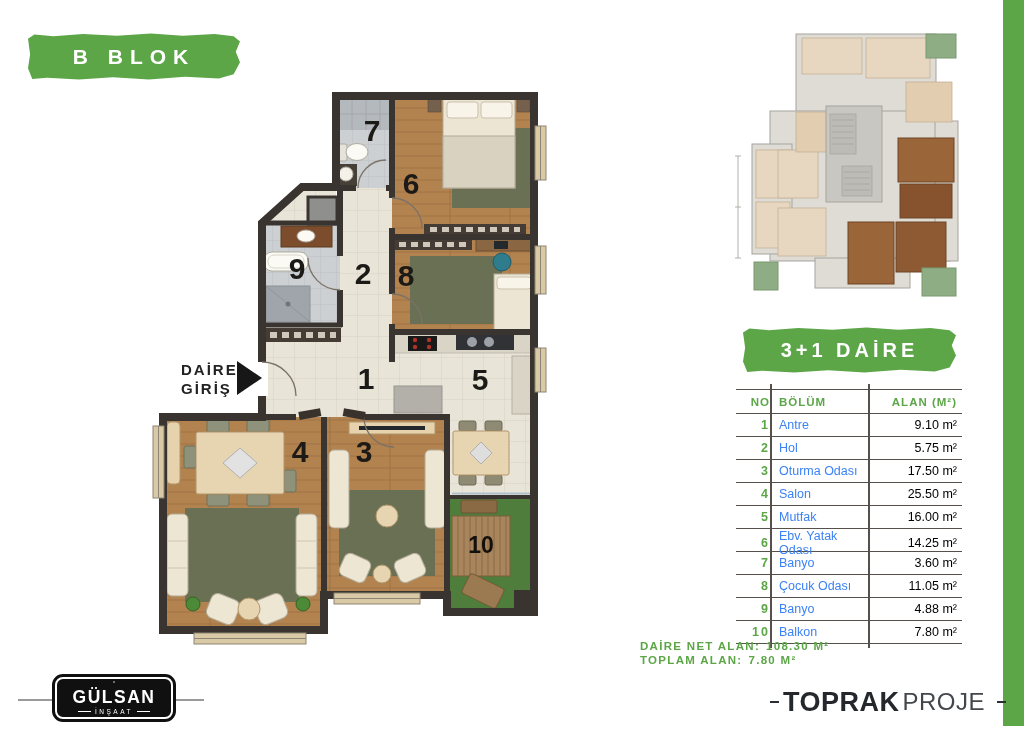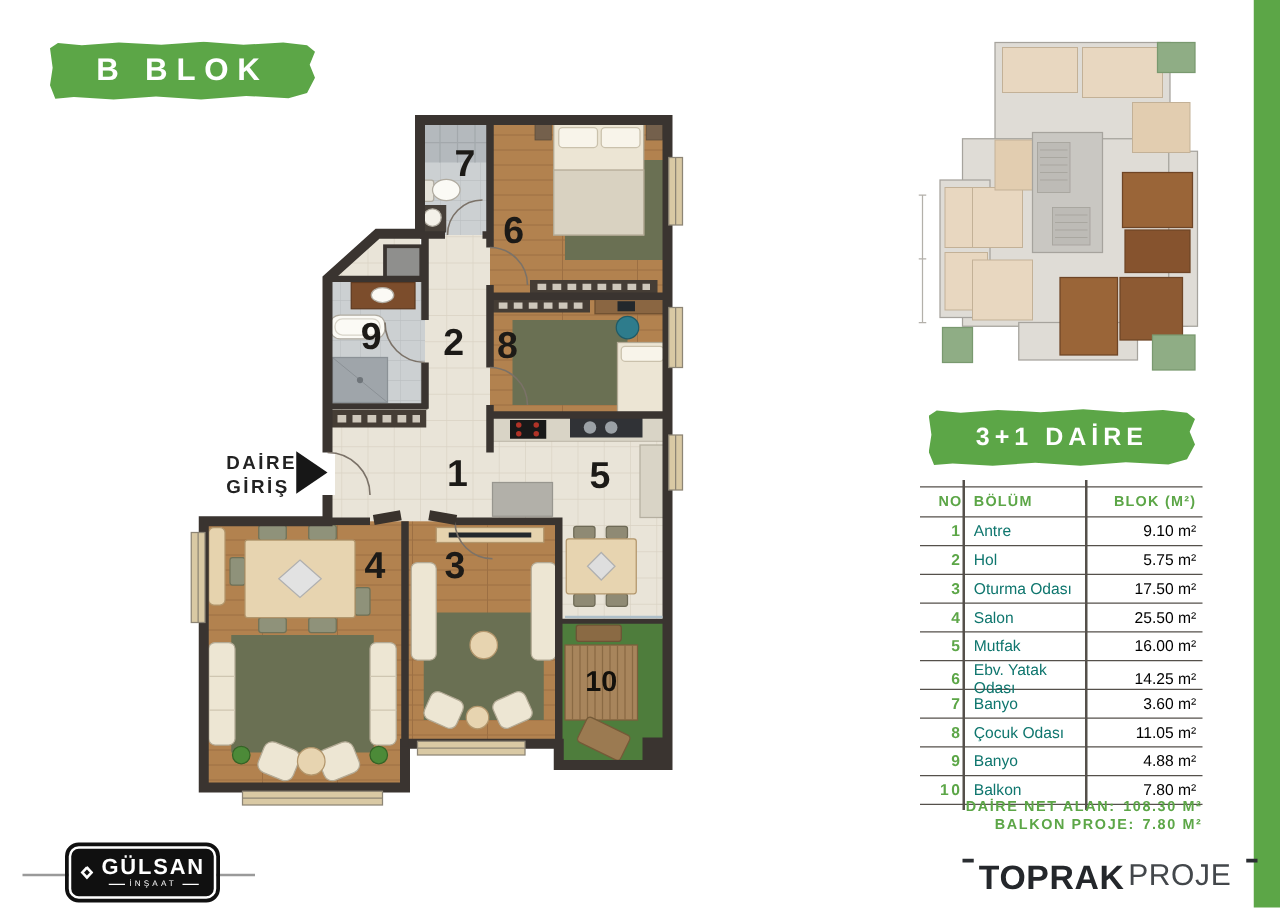--- a/index.html
+++ b/index.html
@@ -4,51 +4,51 @@
 <style>
   html,body{margin:0;padding:0;}
   body{width:1024px;height:731px;position:relative;background:#ffffff;
        font-family:"Liberation Sans",sans-serif;overflow:hidden;}
   .abs{position:absolute;}
 
   
   .paint-label{position:absolute;background:#5ca647;color:#fff;font-weight:bold;
     display:flex;align-items:center;justify-content:center;
     clip-path:polygon(0% 12%,3% 3%,12% 7%,26% 2%,42% 6%,58% 1%,73% 6%,88% 2%,97% 7%,100% 18%,98% 40%,100% 62%,97% 88%,90% 97%,74% 93%,57% 99%,40% 94%,24% 99%,9% 95%,2% 98%,0% 75%,1% 45%);}
-  .lbl-blok{left:40px;top:33px;width:212px;height:47px;font-size:25px;letter-spacing:7px;}
+  .lbl-blok{left:28px;top:33px;width:212px;height:47px;font-size:21px;letter-spacing:7px;}
   .lbl-unit{left:743px;top:327px;width:213px;height:46px;font-size:20px;letter-spacing:4px;}
 
   
   .area-table{position:absolute;left:736px;top:389px;width:226px;}
   .t-vrule{position:absolute;top:-5px;bottom:-4px;width:1.5px;background:#55504b;}
   .t-row{display:grid;grid-template-columns:34px 98px 94px;height:22px;align-items:center;
          border-bottom:1.2px solid #55504b;font-size:12.5px;}
   .t-row.hdr{height:23px;border-top:1.2px solid #55504b;}
   .c-no{text-align:right;color:#5ca647;font-weight:bold;letter-spacing:2px;font-size:12.5px;}
-  .c-sec{padding-left:9px;color:#0f766e;}
+  .c-sec{padding-left:9px;color:#3b82f6;}
   .c-area{text-align:right;padding-right:5px;color:#000000;}
   .hdr .c-no,.hdr .c-sec,.hdr .c-area{color:#5ca647;font-weight:bold;font-size:11.5px;letter-spacing:1px;}
 
   
-  .summary{position:absolute;left:640px;top:639px;width:322px;text-align:right;color:#5ca647;
+  .summary{position:absolute;left:640px;top:639px;width:322px;text-align:left;color:#5ca647;
            font-weight:bold;font-size:11.5px;letter-spacing:1.3px;line-height:14px;}
   .sum-line span+span{margin-left:6px;}
 
   .green-bar{position:absolute;left:1003px;top:0;width:21px;height:726px;background:#5ca647;}
 
   
   .gulsan-line{position:absolute;left:18px;top:699px;width:186px;height:1.5px;background:#9a9a9a;}
   .gulsan{position:absolute;left:55px;top:677px;width:118px;height:42px;background:#101010;
           border:2px solid #fff;outline:3px solid #101010;border-radius:8px;
-          display:flex;align-items:center;padding:2px 7px;gap:6px;box-sizing:border-box;}
+          display:flex;align-items:center;padding:2px 7px;gap:6px;box-sizing:border-box;flex-direction:column;}
   .gulsan-col{display:flex;flex-direction:column;align-items:center;line-height:1;}
   .gulsan-name{color:#fff;font-weight:bold;font-size:17.5px;letter-spacing:1.5px;}
   .gulsan-sub{color:#fff;font-size:6.5px;letter-spacing:2.5px;display:flex;align-items:center;gap:4px;margin-top:2px;}
   .wdash{width:13px;height:1px;background:#fff;display:inline-block;}
-  .toprak{position:absolute;left:770px;top:687px;width:240px;height:30px;display:flex;align-items:flex-start;}
+  .toprak{position:absolute;left:770px;top:687px;width:240px;height:30px;display:flex;align-items:center;}
   .tp-dash{width:9px;height:2.5px;background:#2b2e32;display:inline-block;}
   .tp-name{font-size:27px;font-weight:bold;color:#24272b;letter-spacing:0.5px;margin:0 3px 0 4px;}
   .tp-sub{font-size:24px;font-weight:normal;color:#43474b;letter-spacing:0.5px;margin-right:12px;}
 
   
   .rn{font-family:"Liberation Sans",sans-serif;font-weight:bold;font-size:30px;fill:#1c1a17;text-anchor:middle;}
   .rn-sm{font-family:"Liberation Sans",sans-serif;font-weight:bold;font-size:23px;fill:#14110c;text-anchor:middle;}
   .entry-t{font-family:"Liberation Sans",sans-serif;font-weight:bold;font-size:15px;letter-spacing:2px;fill:#222;}
 </style>
 </head>
@@ -305,21 +305,21 @@
   <path d="M8,130V232M5,130H11M5,181H11M5,232H11" stroke="#b3b0aa" stroke-width="1" fill="none"></path>
 </svg>
 
 <div class="area-table">
   <div class="t-vrule" style="left:34px;"></div>
   <div class="t-vrule" style="left:132px;"></div>
 
   <div class="t-row hdr">
     <div class="c-no">NO</div>
     <div class="c-sec">BÖLÜM</div>
-    <div class="c-area">BLOK (M²)</div>
+    <div class="c-area">ALAN (M²)</div>
   </div>
 
   <div class="t-row">
     <div class="c-no">1</div>
     <div class="c-sec">Antre</div>
     <div class="c-area">9.10 m²</div>
   </div>
   <div class="t-row">
     <div class="c-no">2</div>
     <div class="c-sec">Hol</div>
@@ -365,21 +365,21 @@
     <div class="c-sec">Balkon</div>
     <div class="c-area">7.80 m²</div>
   </div>
 </div>
 
 <div class="summary">
   <div class="sum-line">
     <span>DAİRE NET ALAN:</span><span>108.30 M²</span>
   </div>
   <div class="sum-line">
-    <span>BALKON PROJE:</span><span>7.80 M²</span>
+    <span>TOPLAM ALAN:</span><span>7.80 M²</span>
   </div>
 </div>
 
 <div class="gulsan-line"></div>
 <div class="gulsan">
   <svg width="22" height="26" viewBox="0 0 24 26">
     <path d="M12 1 L23 13 L12 25 L1 13 Z" fill="#ffffff"></path>
     <path d="M12 8 L17 13 L12 18 L7 13 Z" fill="#101010"></path>
     <rect x="10.6" y="-1" width="2.8" height="4" fill="#101010" transform="rotate(45 12 1)"></rect>
   </svg>

